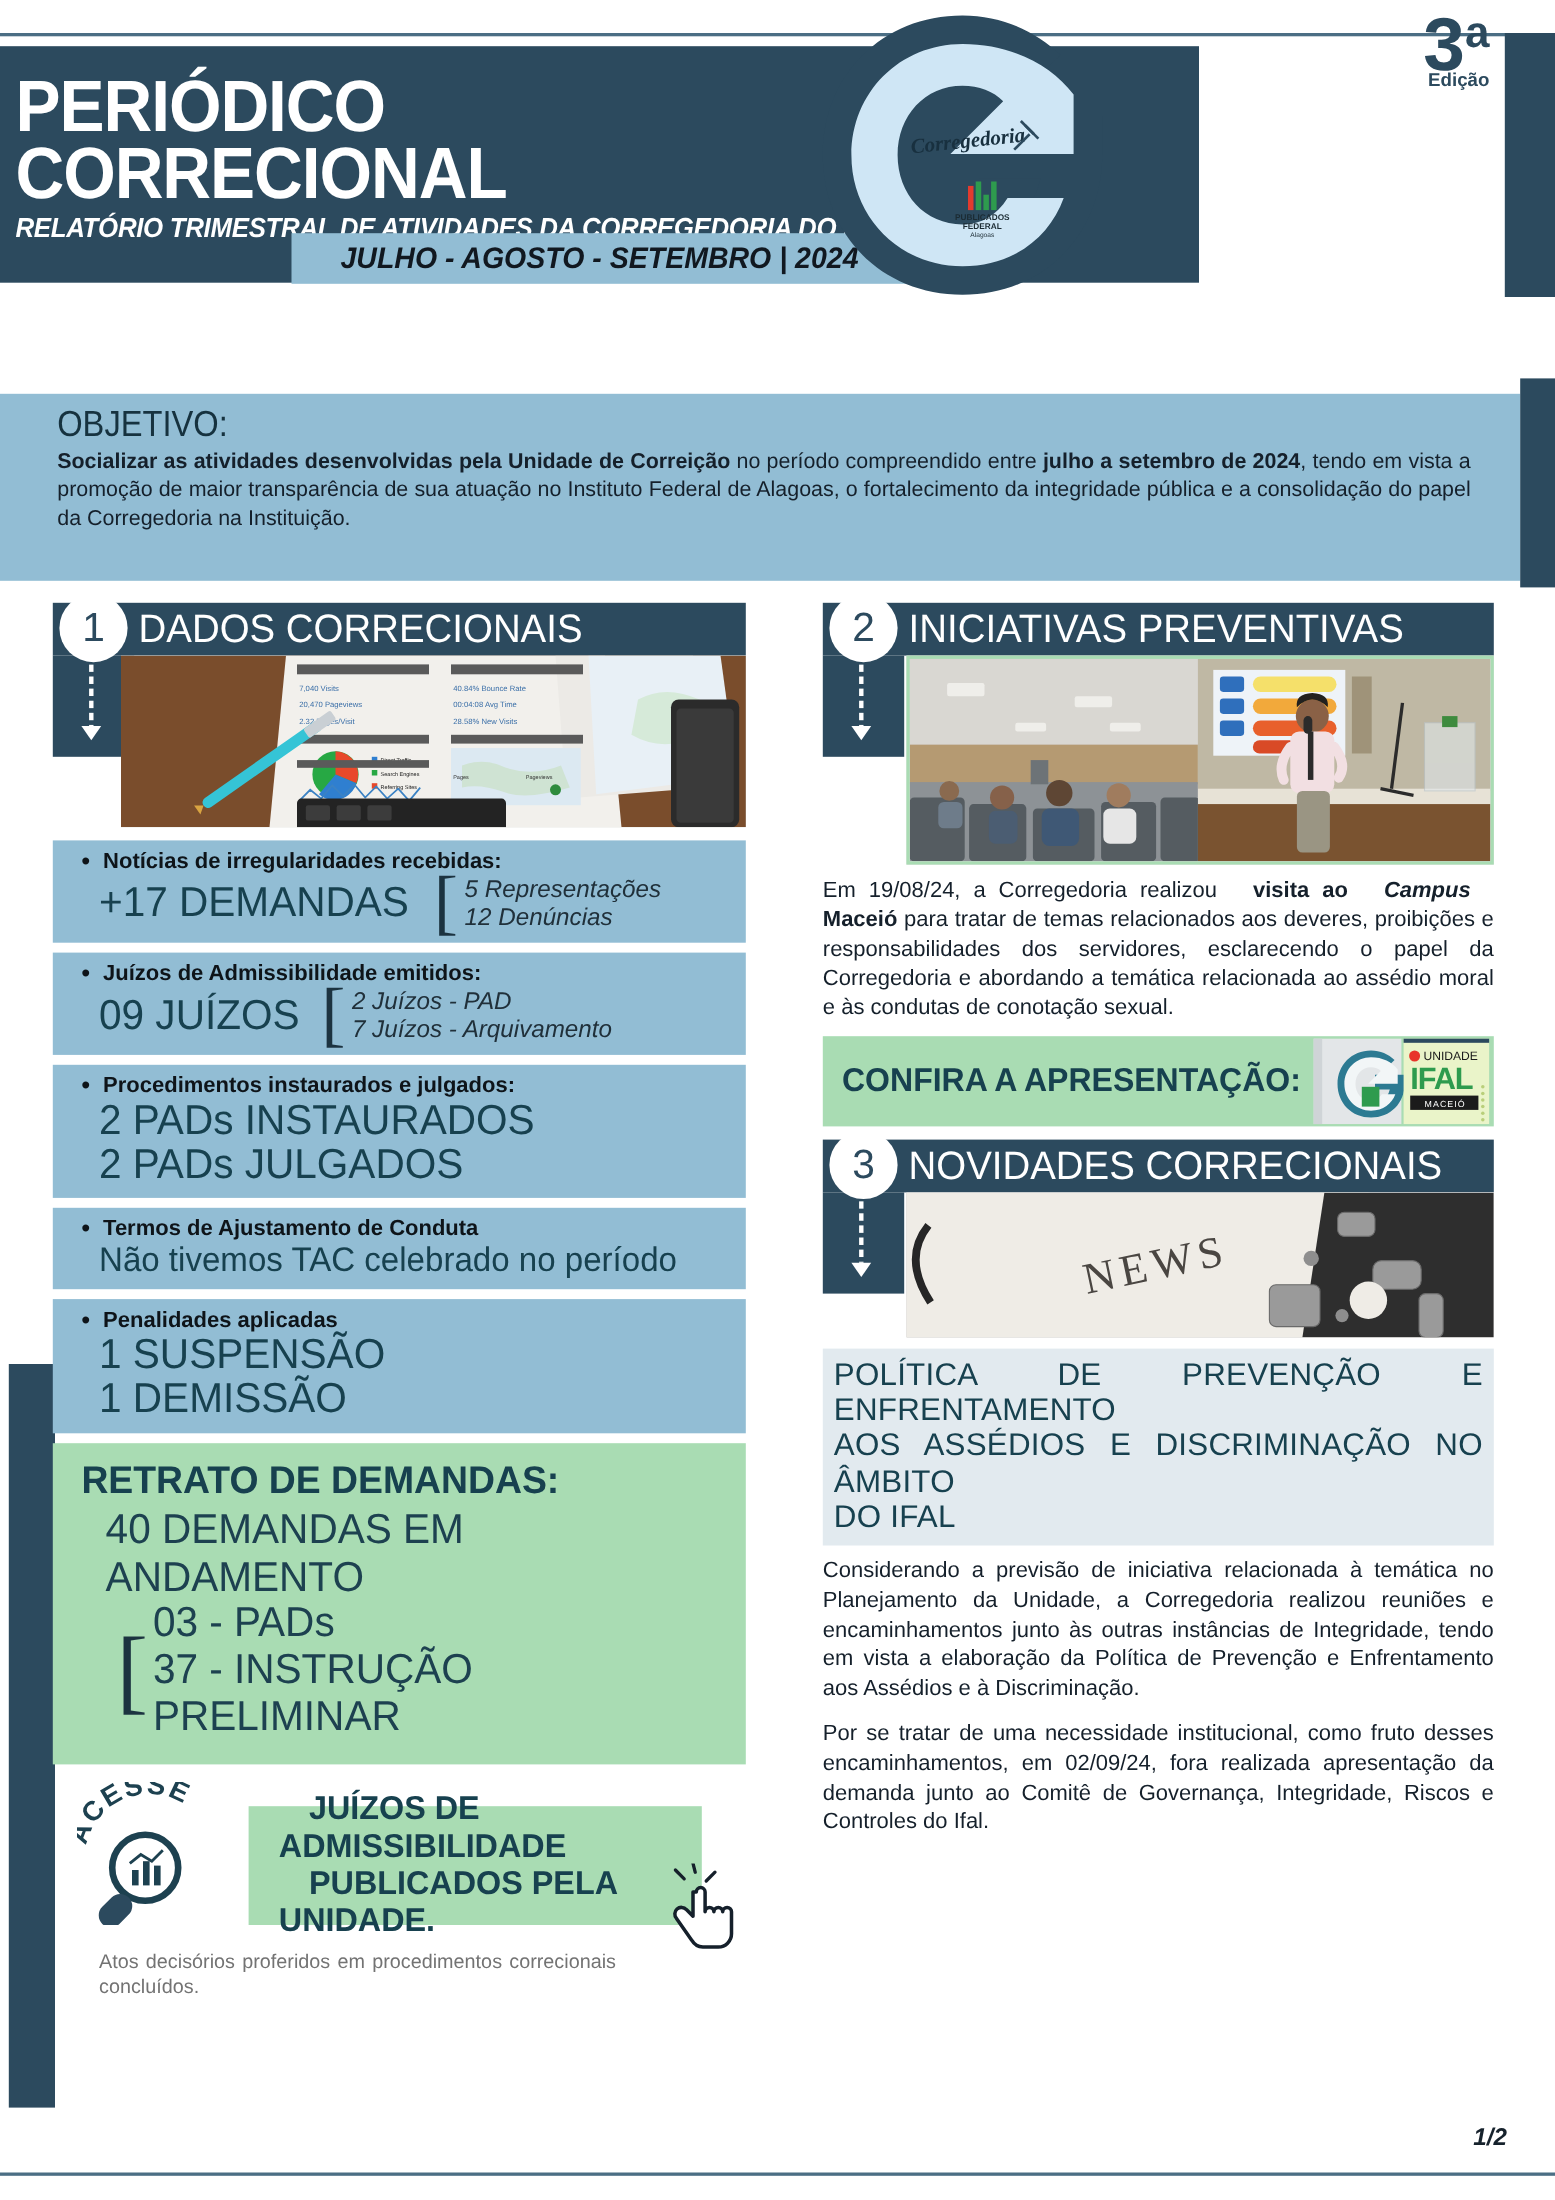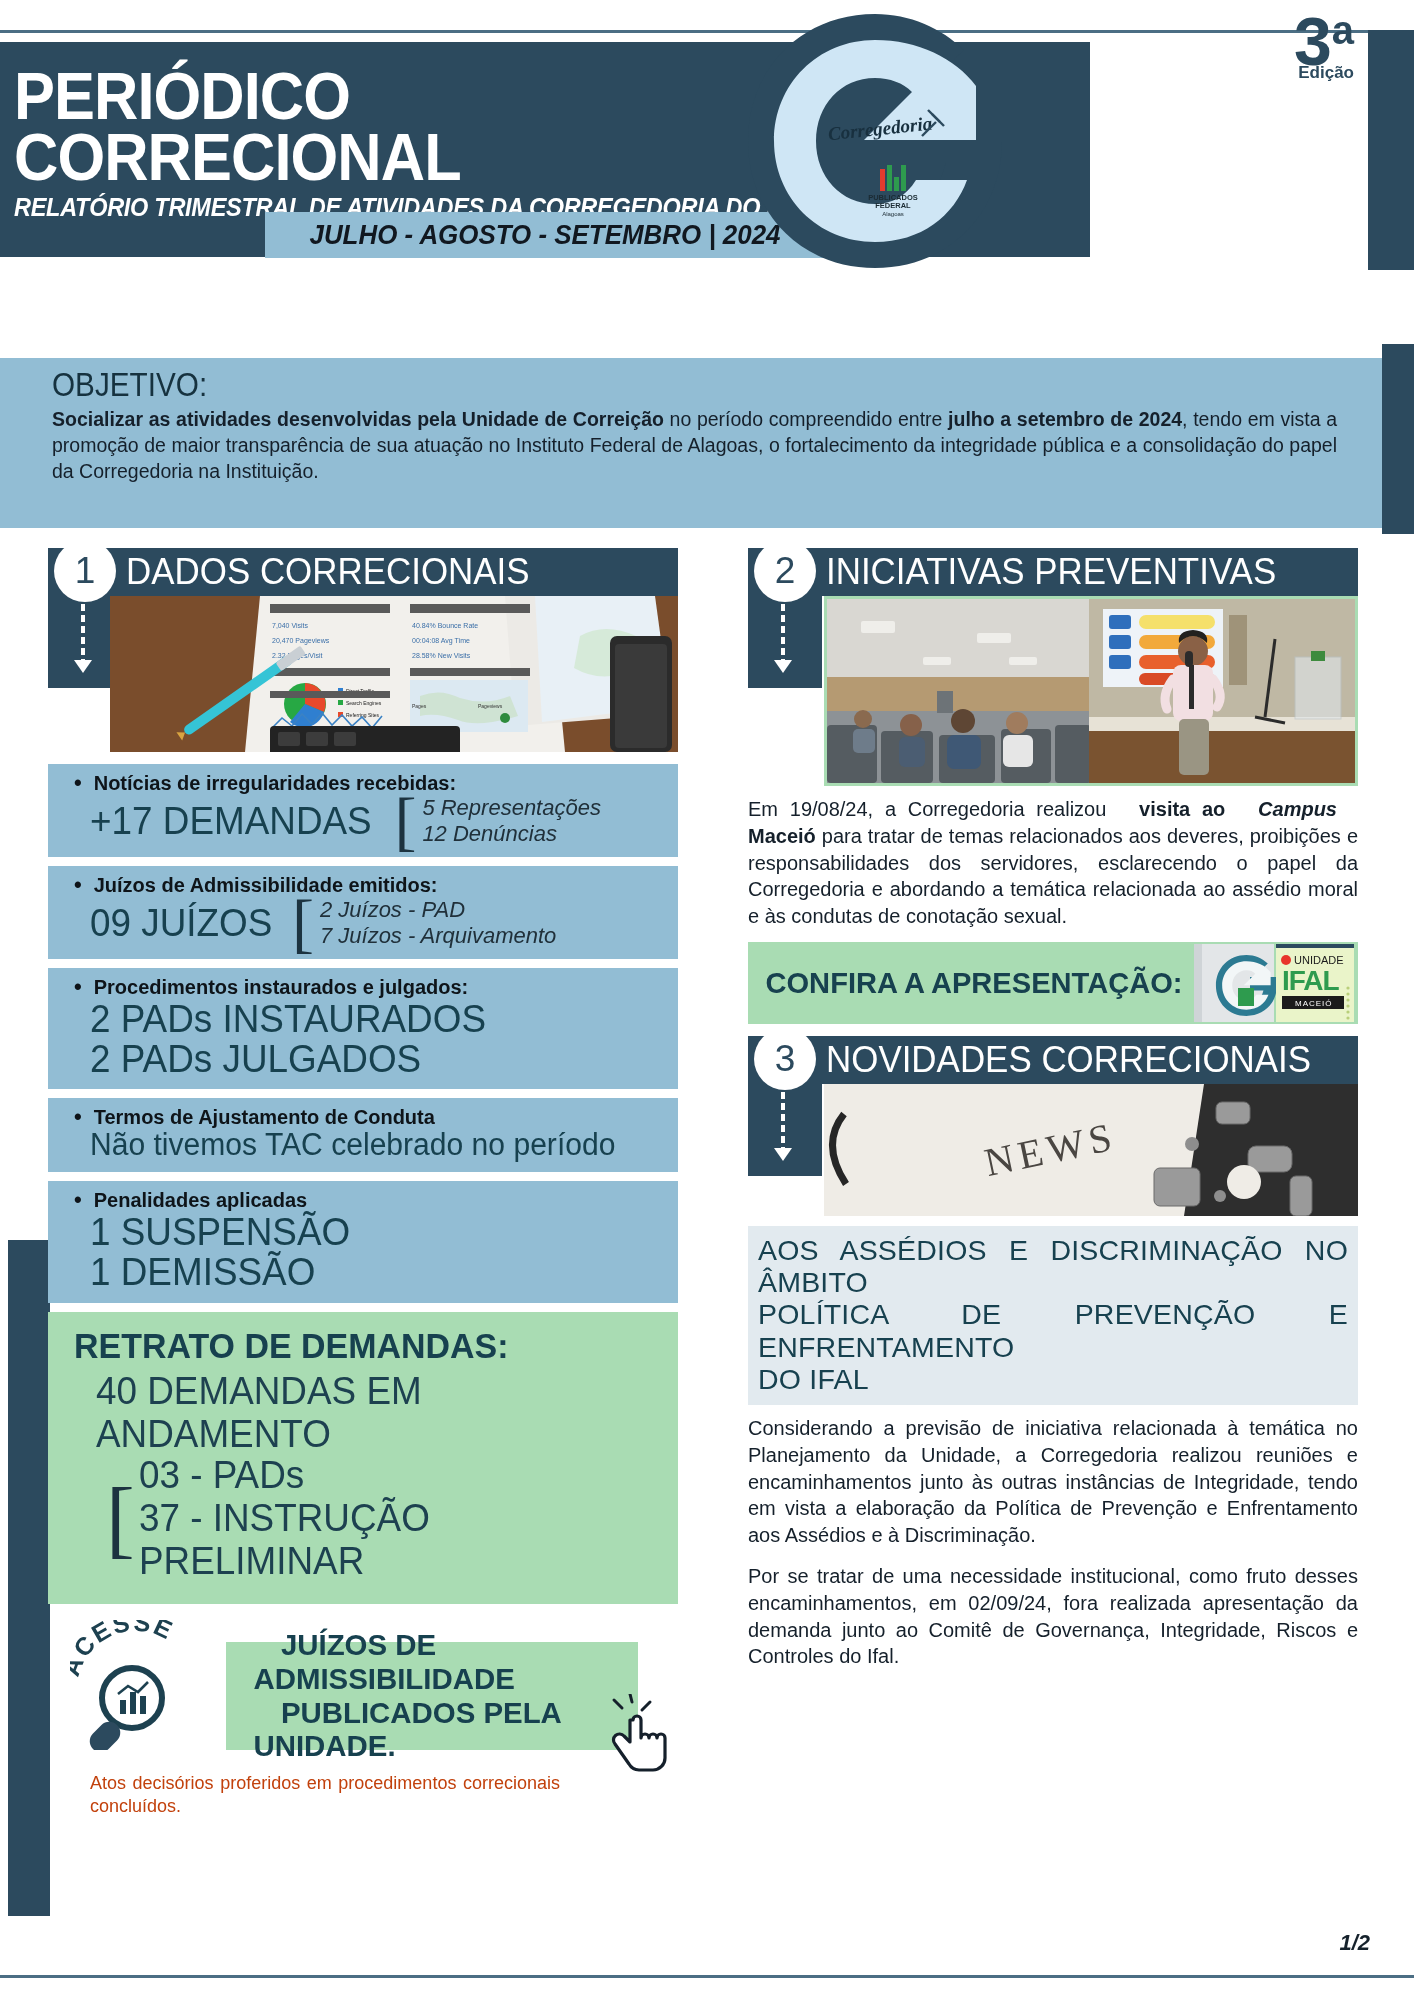--- a/index.html
+++ b/index.html
@@ -181,21 +181,21 @@
     position:absolute; left:178px; top:22px; width:412px; height:108px; background:#a9dcb3;
     display:flex; align-items:center;
   }
   .acesse-link span {
     font-family:"Liberation Sans Narrow","Liberation Sans",sans-serif;
     font-size:30px; font-weight:bold; color:#17414f; line-height:1.12; padding-left:28px;
     transform:scaleX(0.98); transform-origin:left center;
   }
   .cursor { position:absolute; left:562px; top:74px; width:70px; height:80px; }
   .acesse-note {
-    margin-top:2px; margin-left:42px; width:470px; font-size:18px; color:#c2410c;
+    margin-top:2px; margin-left:42px; width:470px; font-size:18px; color:#737373;
     text-align:justify; line-height:1.3;
   }
 
   
   .left-bar { position:absolute; left:8px; top:1240px; width:42px; height:676px; background:#2c4a5e; }
 
   
   .r-para { font-size:20px; line-height:1.34; color:#15202b; text-align:justify; margin-top:10px; }
   .r-para b { font-weight:bold;margin-left:21px; }
   .r-para i { font-style:italic; }
@@ -616,22 +616,22 @@
           <rect x="330" y="84" width="46" height="38" rx="6"></rect>
           <rect x="466" y="92" width="22" height="40" rx="6"></rect>
         </g>
         <circle cx="420" cy="98" r="17" fill="#efece6"></circle>
         <circle cx="368" cy="60" r="7" fill="#8e8e8e"></circle>
         <circle cx="396" cy="112" r="6" fill="#8e8e8e"></circle>
       </svg>
     </div>
 
     <div class="polheader">
+      <div>POLÍTICA DE PREVENÇÃO E ENFRENTAMENTO</div>
       <div>AOS ASSÉDIOS E DISCRIMINAÇÃO NO ÂMBITO</div>
-      <div>POLÍTICA DE PREVENÇÃO E ENFRENTAMENTO</div>
       <div>DO IFAL</div>
     </div>
 
     <div class="r-para">Considerando a previsão de iniciativa relacionada à temática no Planejamento da Unidade, a Corregedoria realizou reuniões e encaminhamentos junto às outras instâncias de Integridade, tendo em vista a elaboração da Política de Prevenção e Enfrentamento aos Assédios e à Discriminação.</div>
     <div class="r-para" style="margin-top:14px;">Por se tratar de uma necessidade institucional, como fruto desses encaminhamentos, em 02/09/24, fora realizada apresentação da demanda junto ao Comitê de Governança, Integridade, Riscos e Controles do Ifal.</div>
   </div>
 
   <div class="pagenum">1/2</div>
   <div class="bottom-rule"></div>
 

